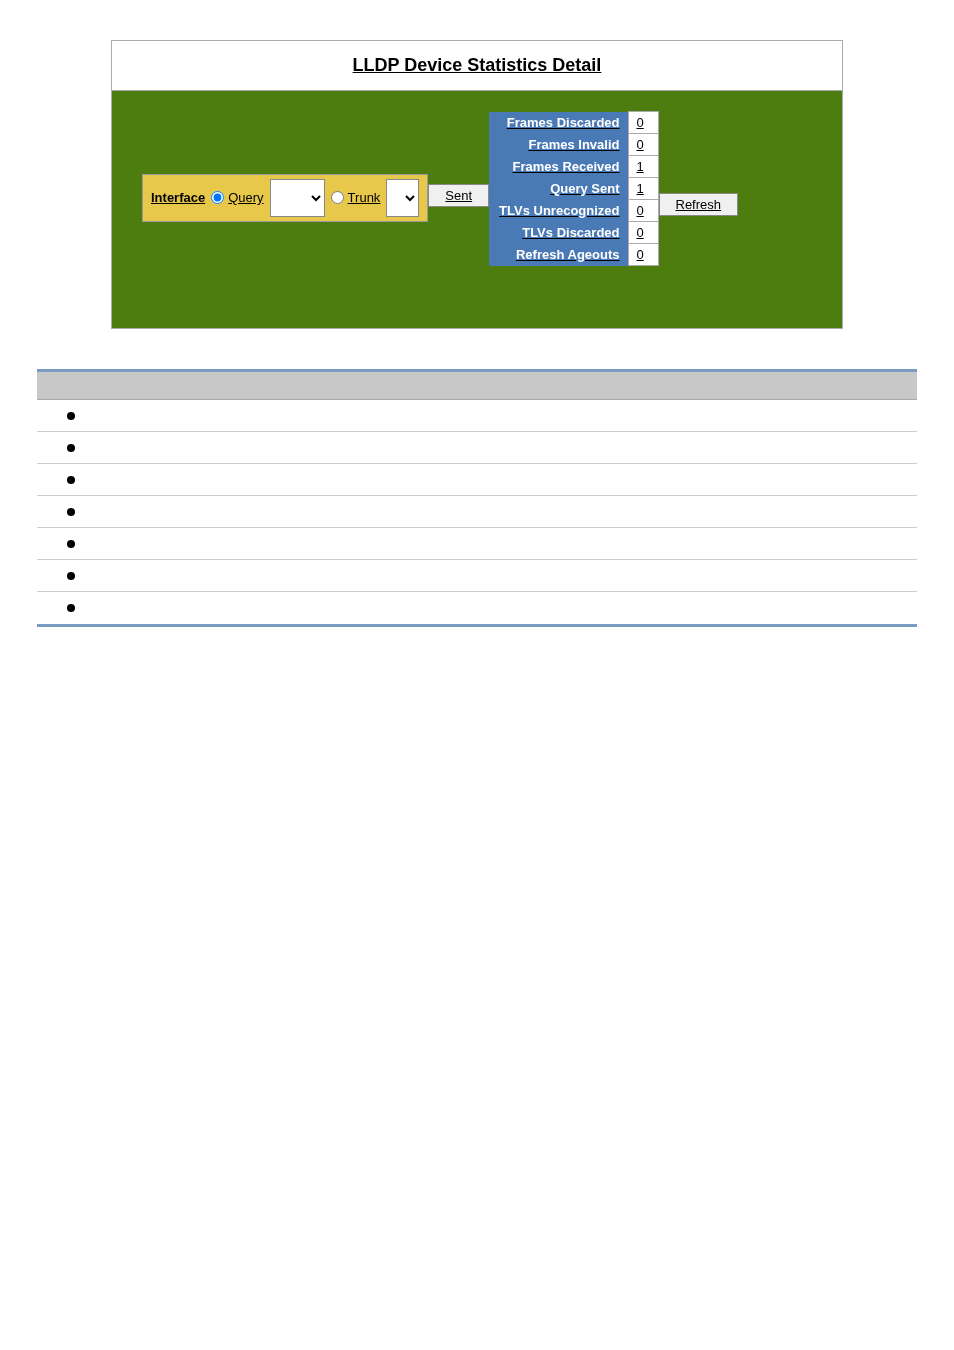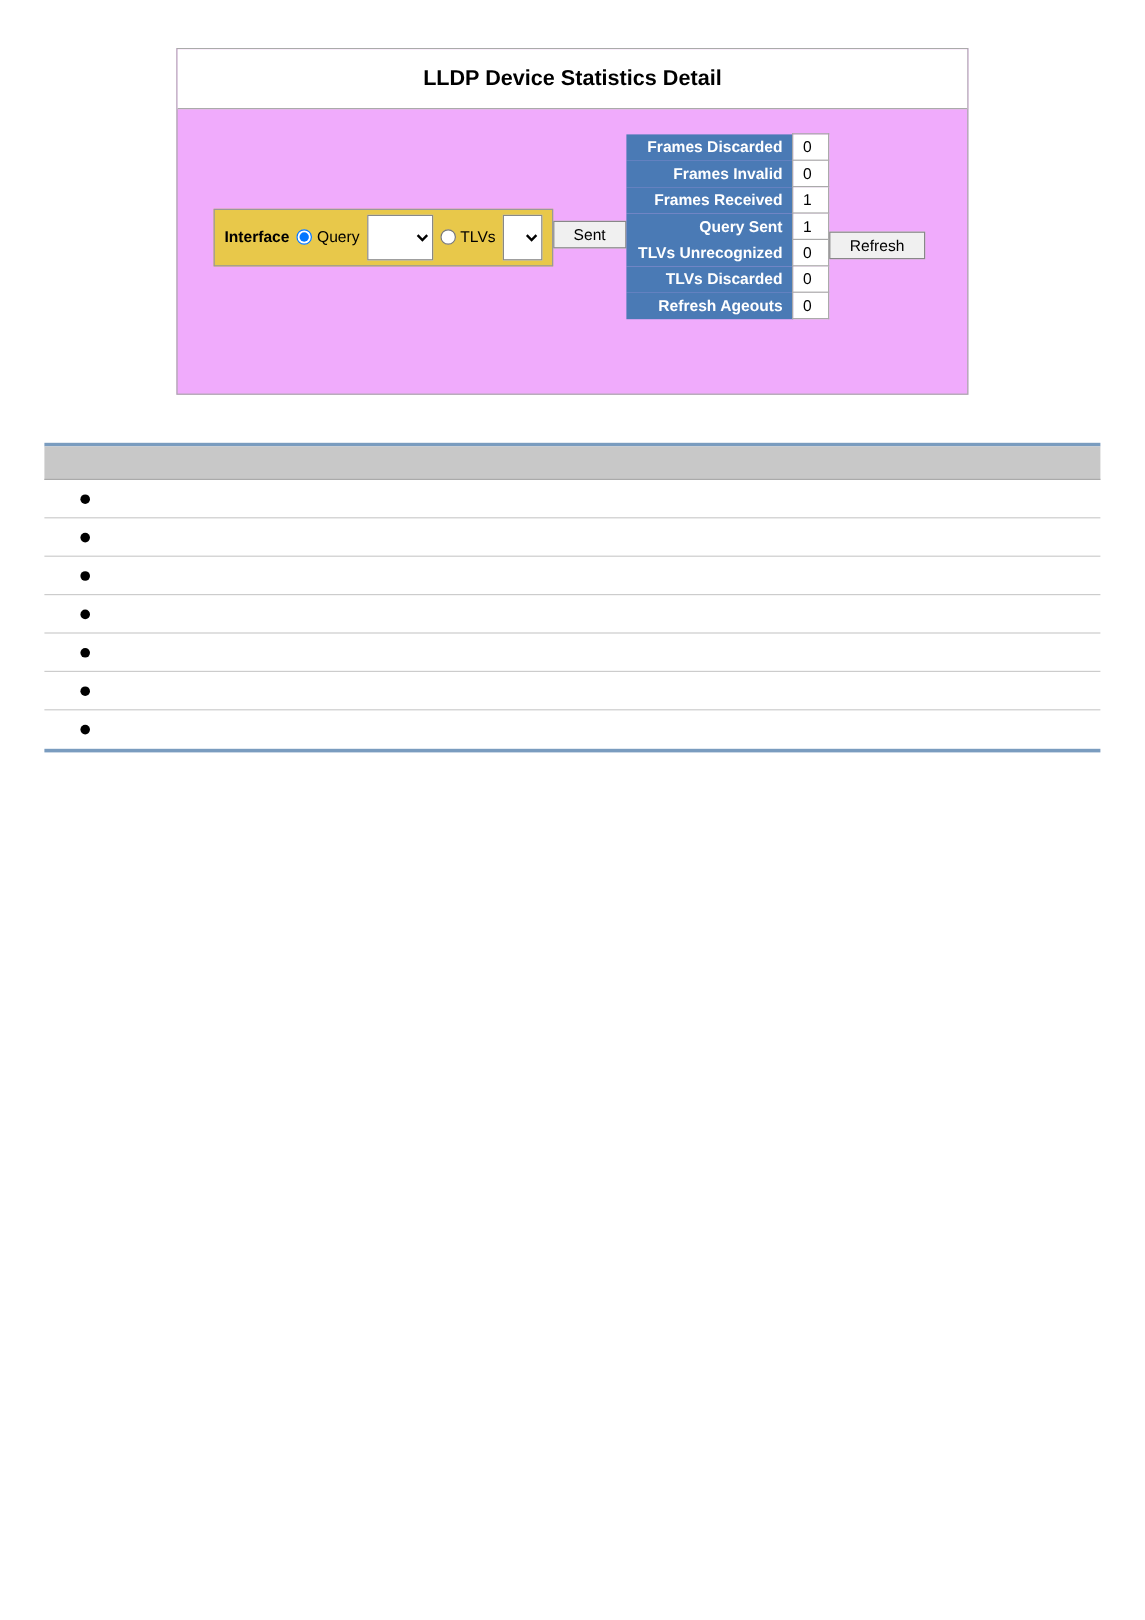--- a/index.html
+++ b/index.html
@@ -12,24 +12,25 @@
       min-height: 1350px;
     }
 
     .page-wrapper {
       padding: 40px 30px;
     }
 
     
     .main-panel {
       border: 1px solid #aaa;
-      background: #f0abfc;
-      width: 660px;
+      background: #4d7c0f;
+      width: 732px;
       margin: 0 auto 40px auto;
       padding: 0;
+      text-decoration: underline;
     }
 
     .panel-title {
       background: #fff;
       text-align: center;
       padding: 14px 10px;
       font-size: 18px;
       font-weight: bold;
       color: #000;
       border-bottom: 1px solid #aaa;
@@ -185,21 +186,21 @@
 
         <select class="port-select">
           <option>Eth 1</option>
           <option>Eth 2</option>
           <option>Eth 3</option>
           <option>Eth 4</option>
         </select>
 
         <div class="radio-group">
           <input type="radio" name="interface-type" id="trunk-radio" style="">
-          <label for="trunk-radio">TLVs</label>
+          <label for="trunk-radio">Trunk</label>
         </div>
 
         <select class="port-select">
           <option>1</option>
           <option>2</option>
           <option>3</option>
         </select>
       </div>
 
       <button class="query-btn">Sent</button>

